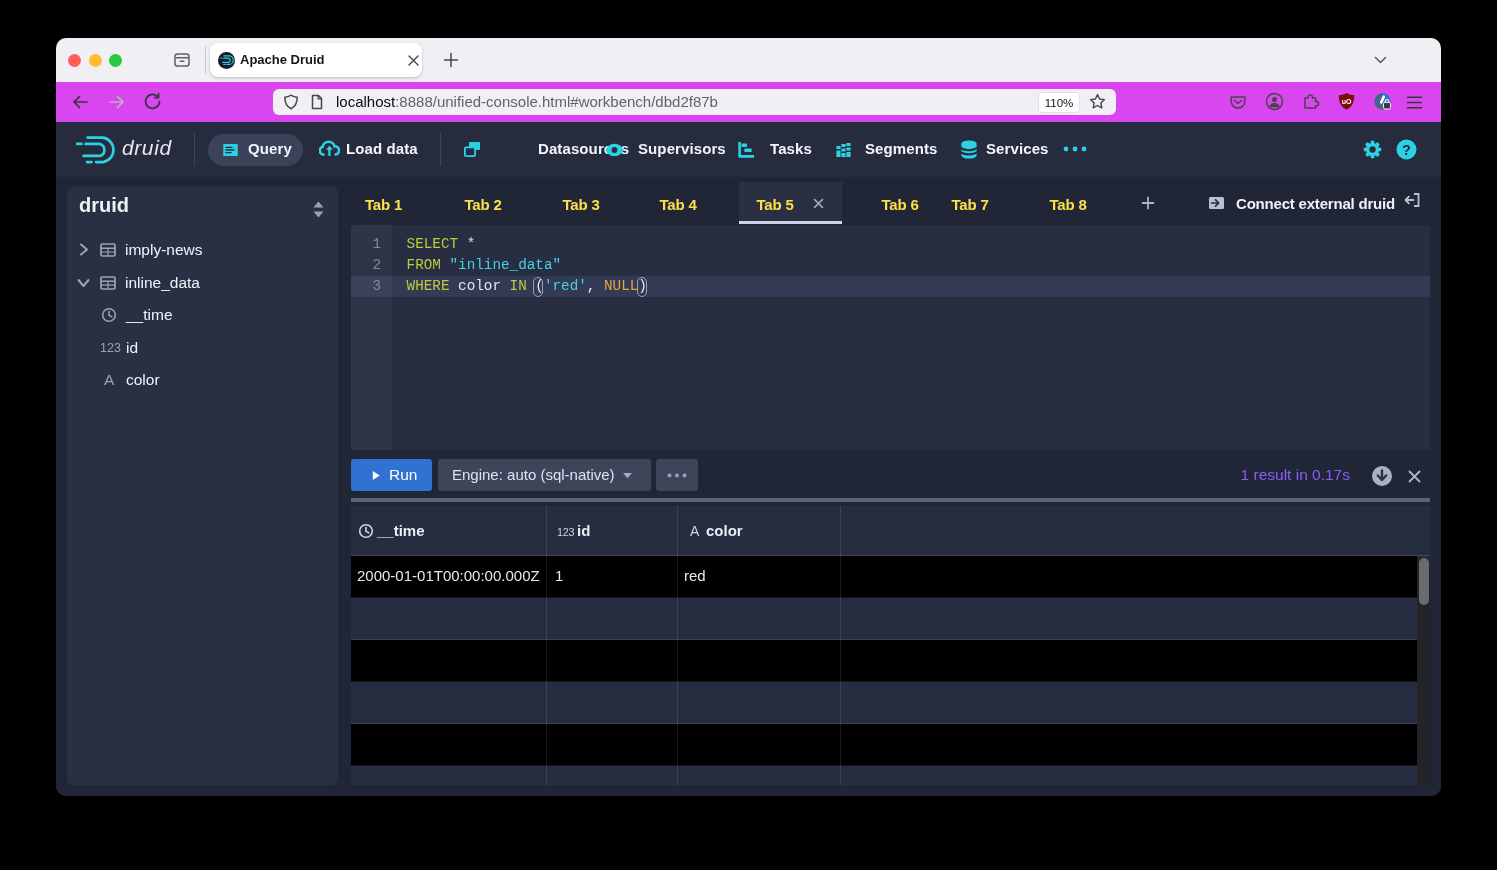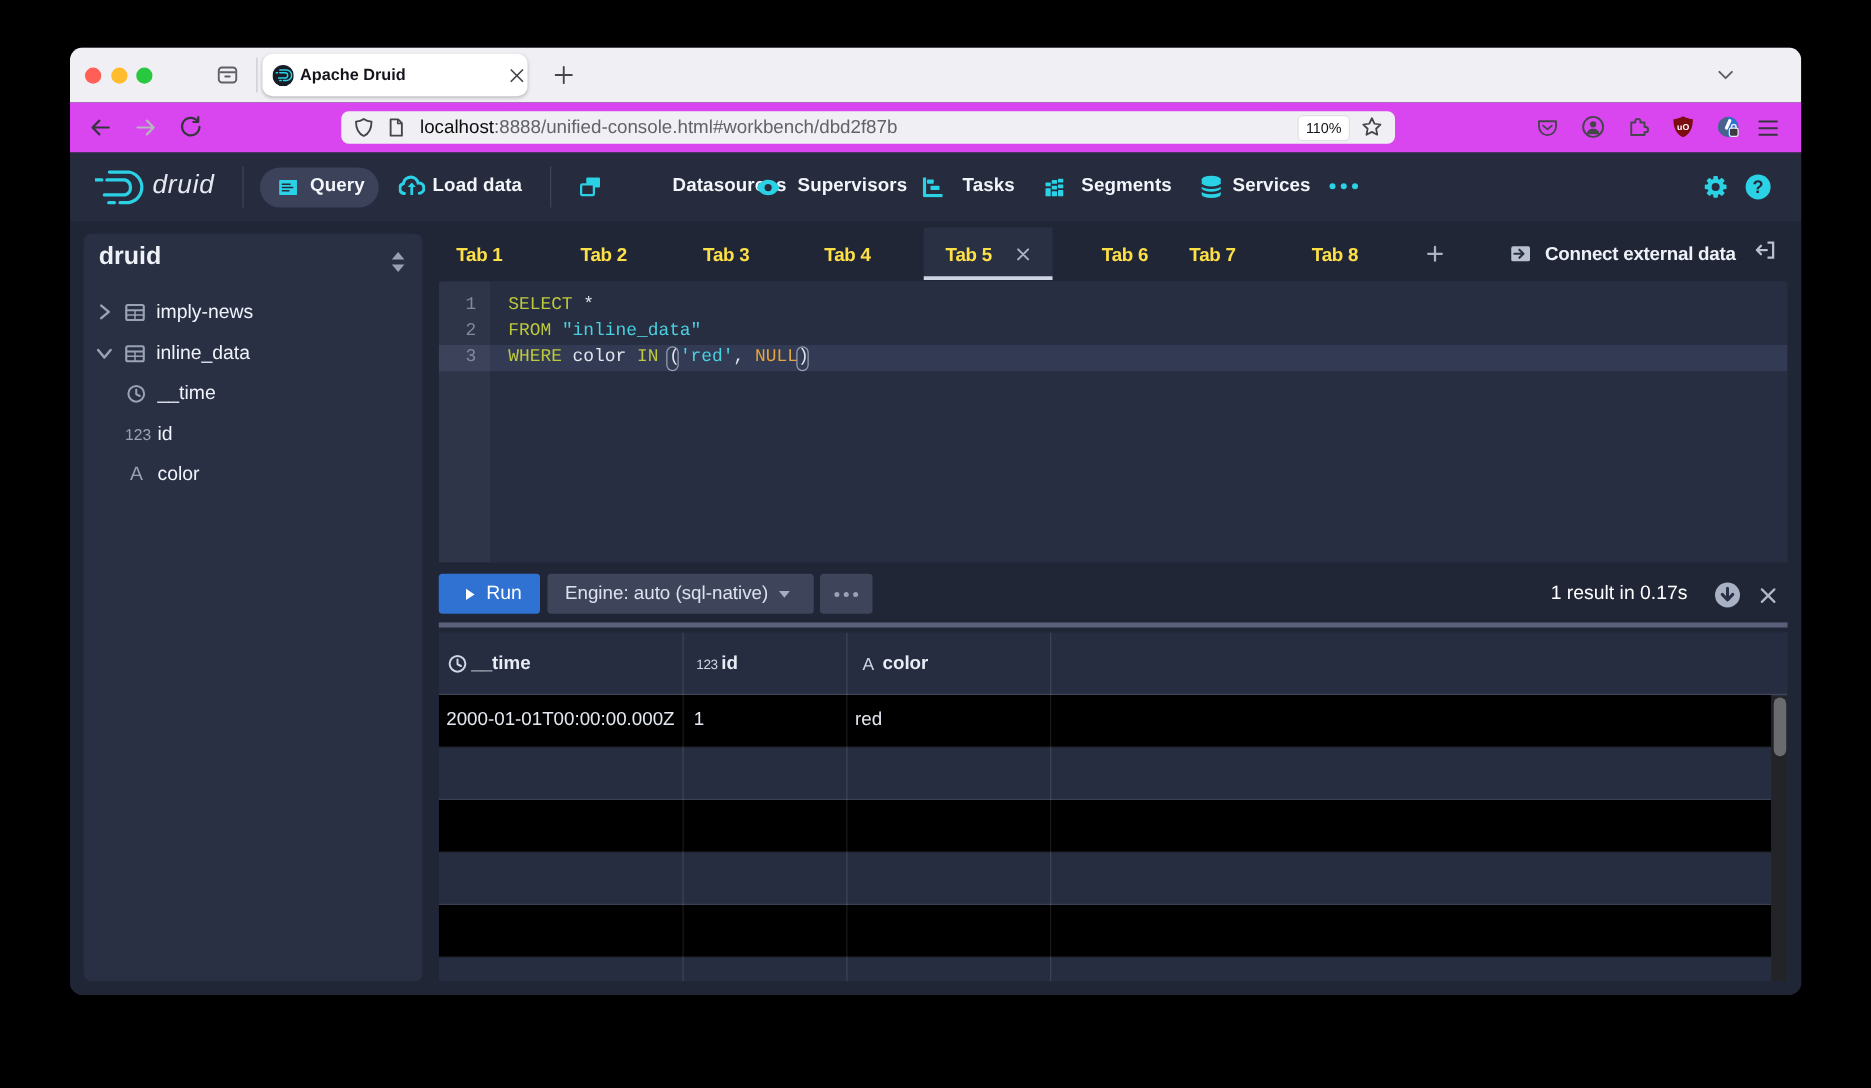--- a/index.html
+++ b/index.html
@@ -269,21 +269,21 @@
         <span class="tabtxt" style="left:549px;">Tab 6</span>
         <span class="tabtxt" style="left:619px;">Tab 7</span>
         <span class="tabtxt" style="left:717px;">Tab 8</span>
         <svg class="abs" style="left:790px;top:14px" width="14" height="14" viewBox="0 0 14 14">
           <path d="M7 1.5 V12.5 M1.5 7 H12.5" stroke="#aab2c4" stroke-width="1.8" stroke-linecap="round"></path>
         </svg>
         <svg class="abs" style="left:857px;top:13px" width="17" height="16" viewBox="0 0 17 16">
           <rect x="1" y="2" width="15" height="12" rx="1.5" fill="#b9c0d0"></rect>
           <path d="M3.5 8 h7 M7.5 4.8 L10.8 8 L7.5 11.2" stroke="#293044" stroke-width="1.7" fill="none" stroke-linecap="round" stroke-linejoin="round"></path>
         </svg>
-        <span class="abs" style="left:885px;top:13px;font-size:15px;font-weight:bold;letter-spacing:-0.2px;color:#eef1f7;">Connect external data</span>
+        <span class="abs" style="left:885px;top:13px;font-size:15px;font-weight:bold;letter-spacing:-0.2px;color:#eef1f7;">Connect external druid</span>
         <svg class="abs" style="left:1053px;top:10px" width="17" height="16" viewBox="0 0 17 16">
           <path d="M10 2 H14.5 V14 H10" fill="none" stroke="#b9c0d0" stroke-width="1.8"></path>
           <path d="M9.5 8 H1.5 M4.8 4.6 L1.5 8 L4.8 11.4" fill="none" stroke="#b9c0d0" stroke-width="1.8" stroke-linecap="round" stroke-linejoin="round"></path>
         </svg>
       </div>
       <div id="editor">
         <div id="gutter"></div>
         <div class="abs" style="left:0;top:51.2px;width:41px;height:21.3px;background:#3b4259;"></div>
         <div class="abs" style="left:41px;top:51.2px;width:1038px;height:21.3px;background:#333b54;"></div>
         <div class="lnum" style="top:8.6px;">1</div>
@@ -308,21 +308,21 @@
             <path d="M1 1 L6 7 L11 1 Z" fill="#a6adc2"></path>
           </svg>
         </div>
         <div class="abs" style="left:305px;top:9px;width:42px;height:32px;background:#3e455b;border-radius:3px;">
               <svg class="abs" style="left:11px;top:13.5px" width="20" height="5" viewBox="0 0 20 5">
                 <circle cx="2.5" cy="2.5" r="2" fill="#9aa2b6"></circle>
                 <circle cx="10" cy="2.5" r="2" fill="#9aa2b6"></circle>
                 <circle cx="17.5" cy="2.5" r="2" fill="#9aa2b6"></circle>
               </svg>
             </div>
-        <span class="abs" style="left:869px;top:16px;width:130px;text-align:right;font-size:15.5px;color:#ffffff;">1 result in 0.17s</span>
+        <span class="abs" style="left:869px;top:16px;width:130px;text-align:right;font-size:15.5px;color:#8b5cf6;">1 result in 0.17s</span>
         <svg class="abs" style="left:1020px;top:15px" width="22" height="22" viewBox="0 0 22 22">
           <circle cx="11" cy="11" r="10" fill="#a9b1c4"></circle>
           <path d="M11 5.5 V14 M6.8 10.5 L11 15 L15.2 10.5" fill="none" stroke="#2a3145" stroke-width="2.4" stroke-linecap="round" stroke-linejoin="round"></path>
         </svg>
         <svg class="abs" style="left:1056px;top:19px" width="15" height="15" viewBox="0 0 15 15">
           <path d="M2.5 2.5 L12.5 12.5 M12.5 2.5 L2.5 12.5" stroke="#aeb6c8" stroke-width="1.8" stroke-linecap="round"></path>
         </svg>
       </div>
       <div id="divider"></div>
       <div id="rtable">

